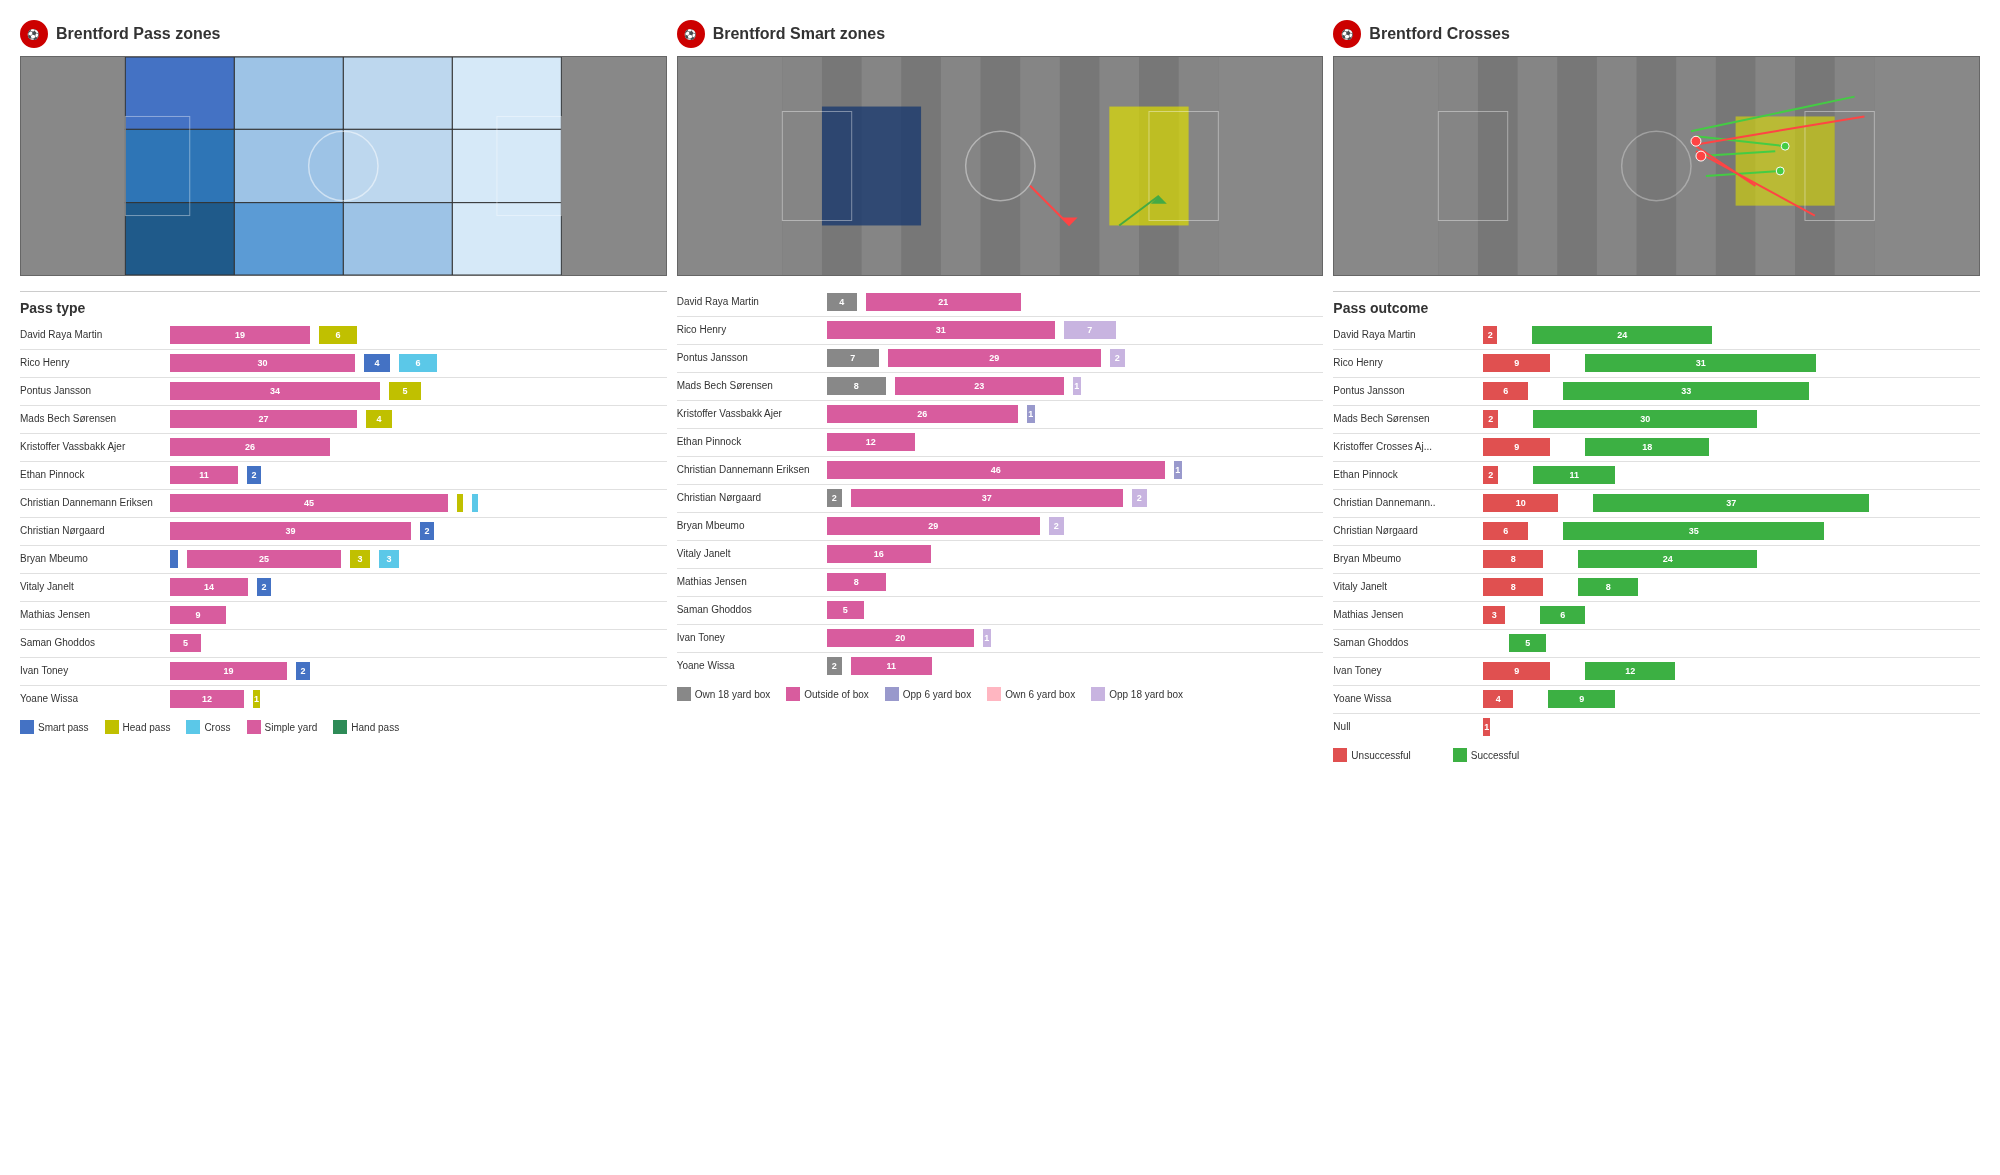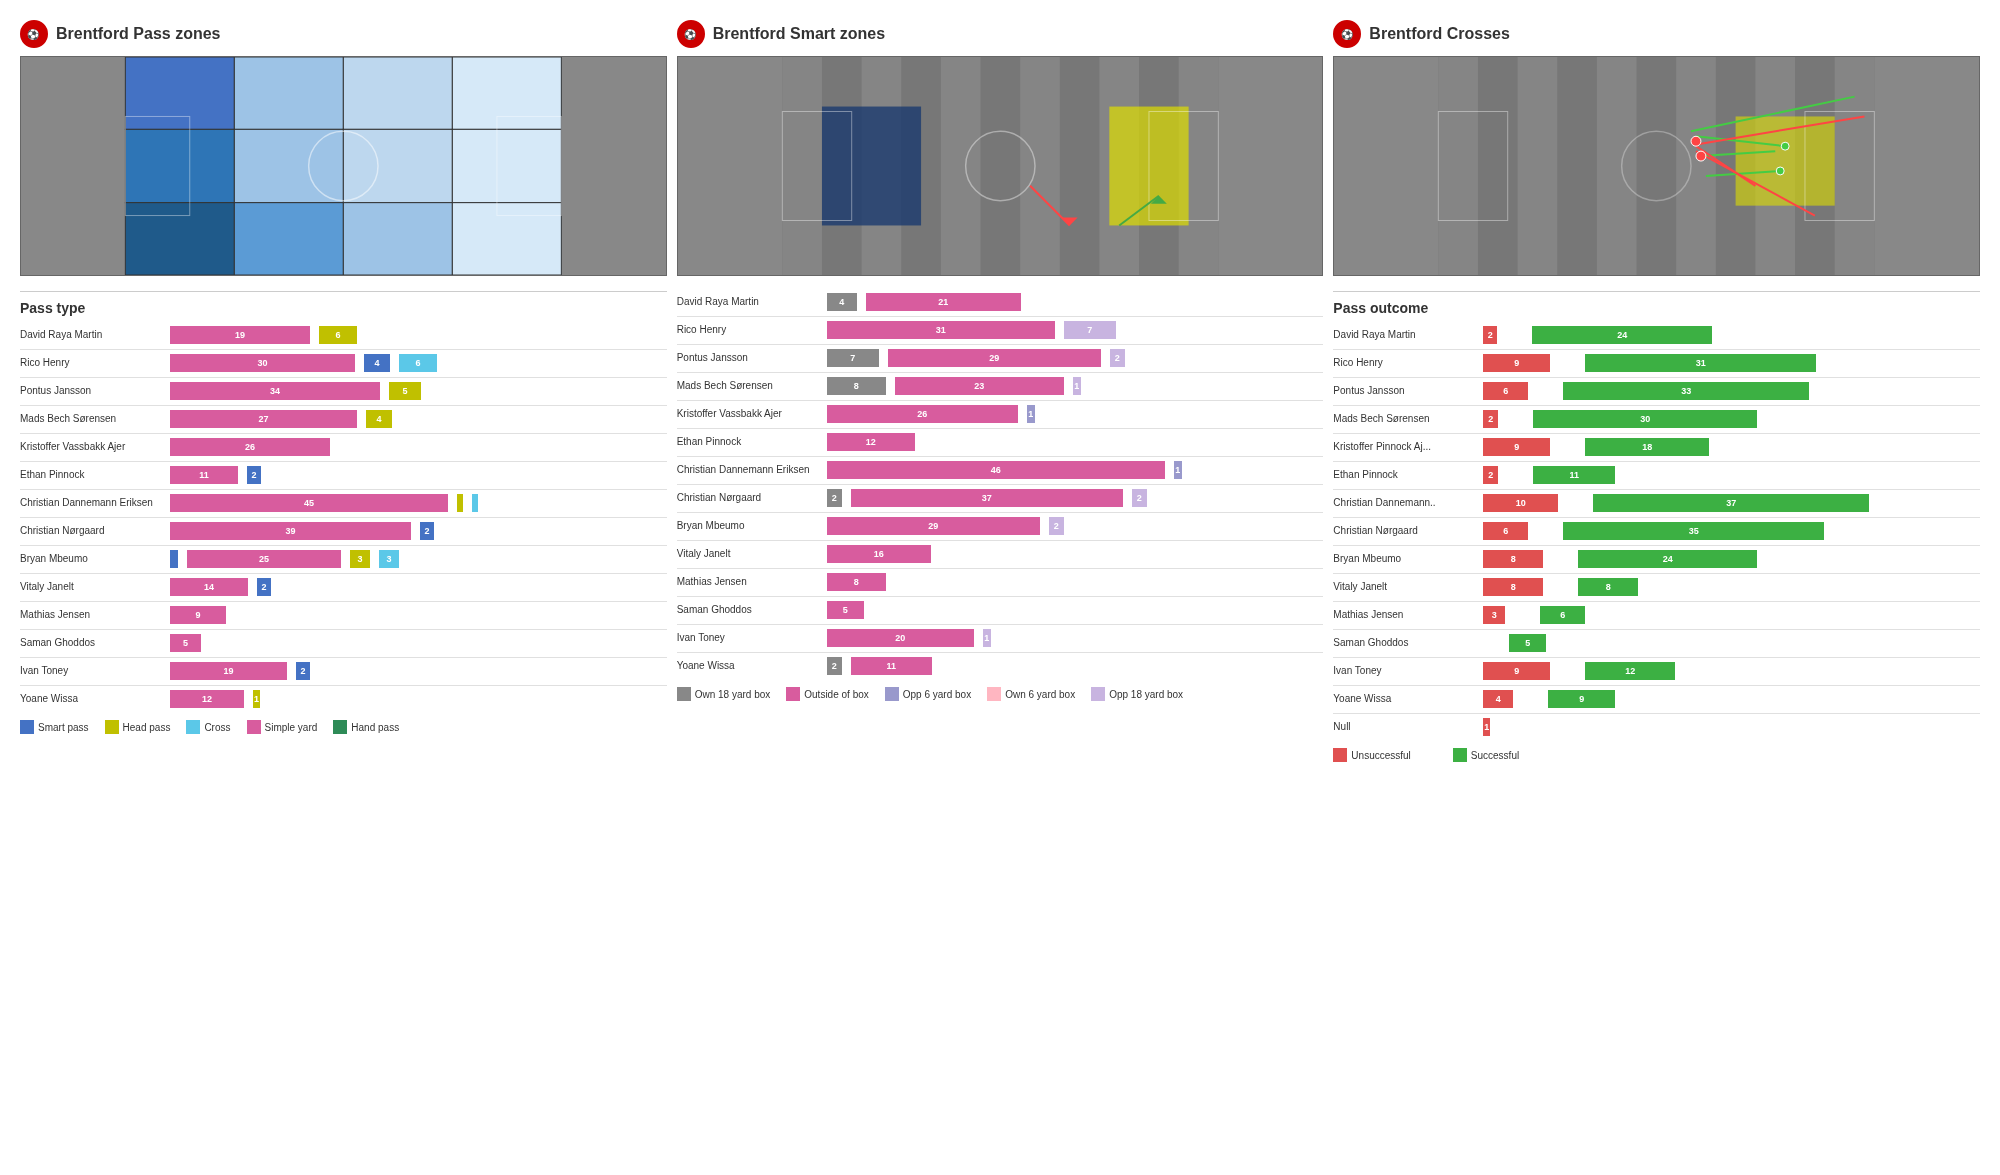--- a/index.html
+++ b/index.html
@@ -499,21 +499,21 @@
       <div class="bar-row">
         <div class="bar-label">Mads Bech Sørensen</div>
         <div class="bars">
           <div class="bar c-unsuccessful" style="width:15px">2</div>
           <div class="bar c-successful" style="width:224px">30</div>
         </div>
       </div>
       <div class="divider"></div>
 
       <div class="bar-row">
-        <div class="bar-label">Kristoffer Pinnock Aj...</div>
+        <div class="bar-label">Kristoffer Crosses Aj...</div>
         <div class="bars">
           <div class="bar c-unsuccessful" style="width:67px">9</div>
           <div class="bar c-successful" style="width:124px">18</div>
         </div>
       </div>
       <div class="divider"></div>
 
       <div class="bar-row">
         <div class="bar-label">Ethan Pinnock</div>
         <div class="bars">

